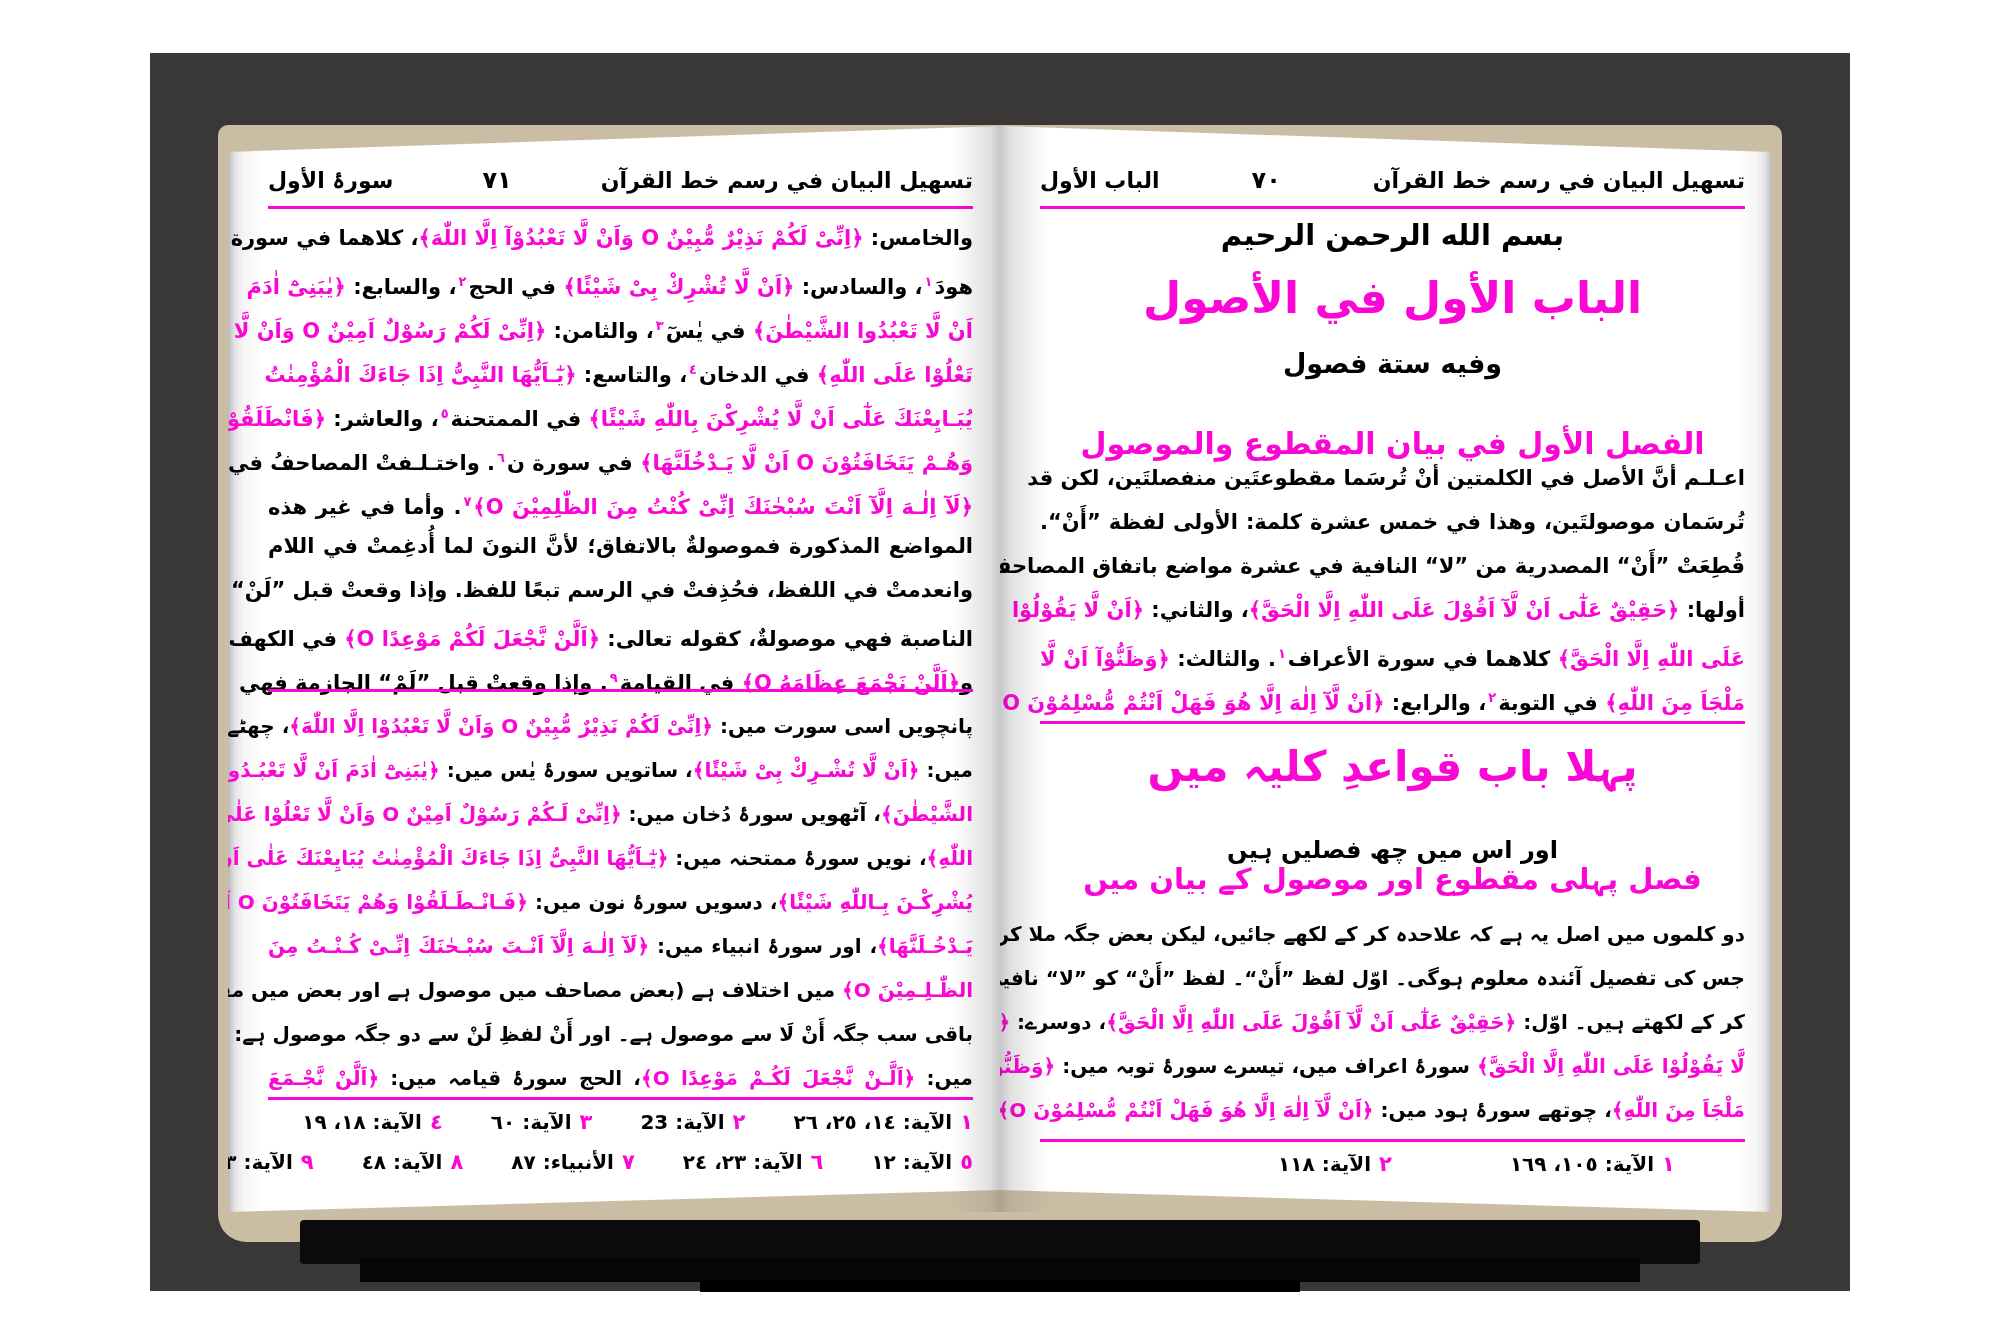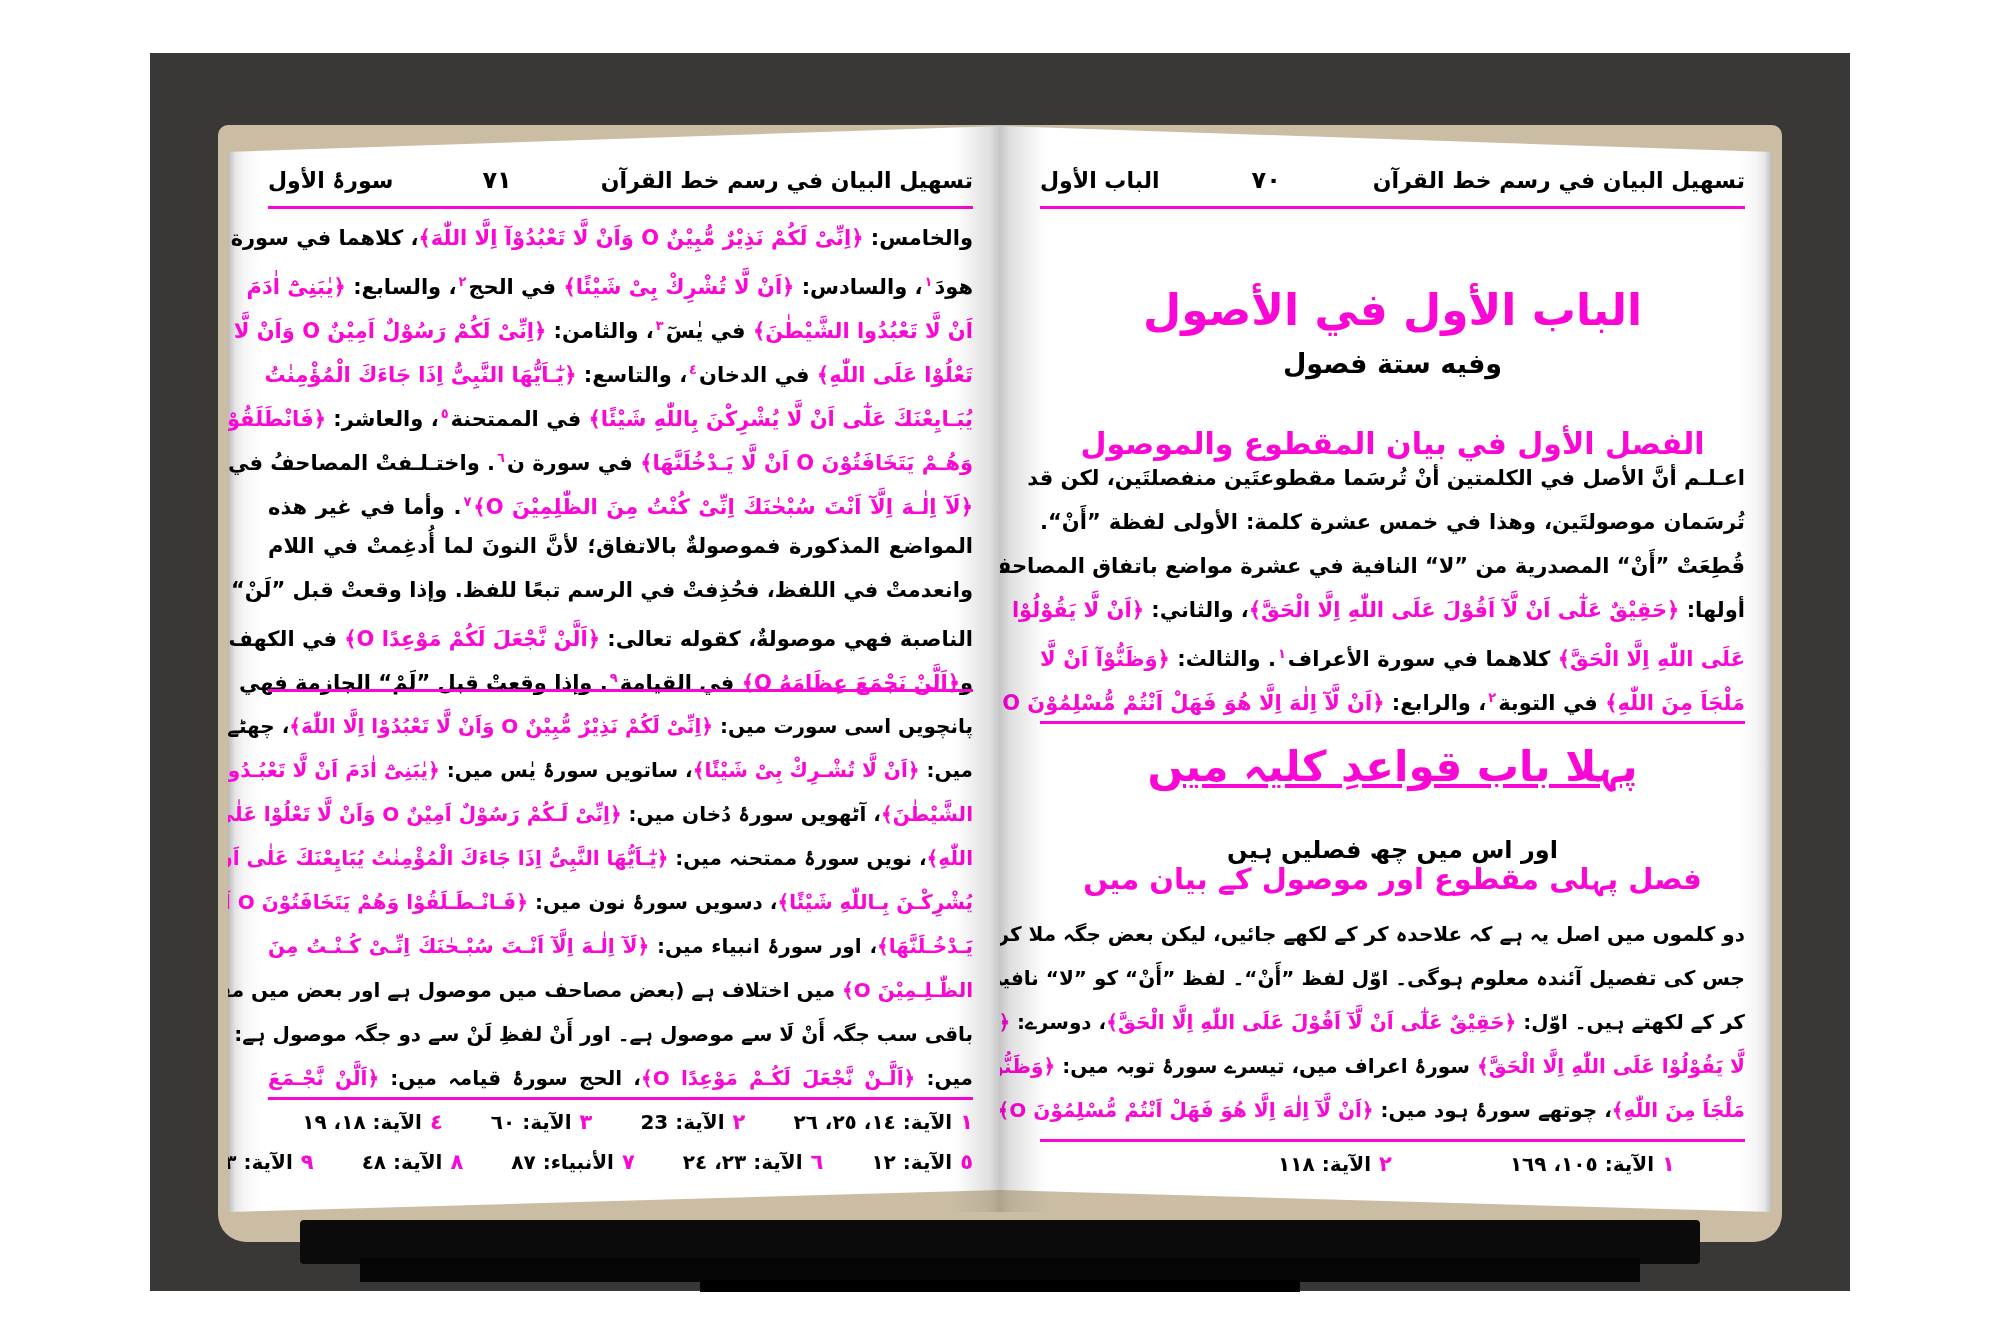--- a/index.html
+++ b/index.html
@@ -74,36 +74,37 @@
   <div class="base-3"></div>
 
   <div class="page page-right">
     <div class="page-inner">
       <div class="page-header">
         <span>تسهيل البيان في رسم خط القرآن</span>
         <span class="pnum">٧٠</span>
         <span>الباب الأول</span>
       </div>
 
-      <div class="center-line chapter-title" style="top:146px;margin-top:12px;">الباب الأول في الأصول</div>
+      <div class="center-line basmala" style="top:92px;">بسم الله الرحمن الرحيم</div>
+      <div class="center-line chapter-title" style="top:146px;">الباب الأول في الأصول</div>
       <div class="center-line chapter-sub" style="top:222px;">وفيه ستة فصول</div>
       <div class="center-line section-heading" style="top:300px;">الفصل الأول في بيان المقطوع والموصول</div>
 
       <div class="tblock" style="top:330px;">
           <div class="tline"><span class="seg-n">اعـلـم أنَّ الأصل في الكلمتين أنْ تُرسَما مقطوعتَين منفصلتَين، لكن قد</span></div>
           <div class="tline"><span class="seg-n">تُرسَمان موصولتَين، وهذا في خمس عشرة كلمة: الأولى لفظة ”أَنْ“.</span></div>
           <div class="tline"><span class="seg-n">قُطِعَتْ ”أَنْ“ المصدرية من ”لا“ النافية في عشرة مواضع باتفاق المصاحف.</span></div>
           <div class="tline"><span class="seg-n">أولها: </span><span class="seg-q">﴿حَقِيْقٌ عَلٰٓى اَنْ لَّآ اَقُوْلَ عَلَى اللّٰهِ اِلَّا الْحَقَّ﴾</span><span class="seg-n">، والثاني: </span><span class="seg-q">﴿اَنْ لَّا يَقُوْلُوْا</span></div>
           <div class="tline"><span class="seg-q">عَلَى اللّٰهِ اِلَّا الْحَقَّ﴾</span><span class="seg-n"> كلاهما في سورة الأعراف</span><span class="seg-f">١</span><span class="seg-n">. والثالث: </span><span class="seg-q">﴿وَظَنُّوْآ اَنْ لَّا</span></div>
           <div class="tline"><span class="seg-q">مَلْجَاَ مِنَ اللّٰهِ﴾</span><span class="seg-n"> في التوبة</span><span class="seg-f">٢</span><span class="seg-n">، والرابع: </span><span class="seg-q">﴿اَنْ لَّآ اِلٰهَ اِلَّا هُوَ فَهَلْ اَنْتُمْ مُّسْلِمُوْنَ O﴾،</span></div>
         </div>
 
       <div class="divider" style="top:595px;"></div>
 
-      <div class="center-line urdu-heading" style="top:616px;text-decoration:underline;">پہلا باب قواعدِ کلیہ میں</div>
+      <div class="center-line urdu-heading" style="top:616px;">پہلا باب قواعدِ کلیہ میں</div>
       <div class="center-line urdu-sub1" style="top:694px;">اور اس میں چھ فصلیں ہیں</div>
       <div class="center-line urdu-sub2" style="top:736px;">فصل پہلی مقطوع اور موصول کے بیان میں</div>
 
       <div class="tblock urdu" style="top:786px;">
           <div class="tline"><span class="seg-n">دو کلموں میں اصل یہ ہے کہ علاحدہ کر کے لکھے جائیں، لیکن بعض جگہ ملا کر بھی لکھتے ہیں</span></div>
           <div class="tline"><span class="seg-n">جس کی تفصیل آئندہ معلوم ہوگی۔ اوّل لفظ ”أَنْ“۔ لفظ ”أَنْ“ کو ”لا“ نافیہ سے دس جگہ علاحدہ</span></div>
           <div class="tline"><span class="seg-n">کر کے لکھتے ہیں۔ اوّل: </span><span class="seg-q">﴿حَقِيْقٌ عَلٰٓى اَنْ لَّآ اَقُوْلَ عَلَى اللّٰهِ اِلَّا الْحَقَّ﴾</span><span class="seg-n">، دوسرے: </span><span class="seg-q">﴿اَنْ</span></div>
           <div class="tline"><span class="seg-q">لَّا يَقُوْلُوْا عَلَى اللّٰهِ اِلَّا الْحَقَّ﴾</span><span class="seg-n"> سورۂ اعراف میں، تیسرے سورۂ توبہ میں: </span><span class="seg-q">﴿وَظَنُّوْآ اَنْ لَّا</span></div>
           <div class="tline"><span class="seg-q">مَلْجَاَ مِنَ اللّٰهِ﴾</span><span class="seg-n">، چوتھے سورۂ ہود میں: </span><span class="seg-q">﴿اَنْ لَّآ اِلٰهَ اِلَّا هُوَ فَهَلْ اَنْتُمْ مُّسْلِمُوْنَ O﴾،</span></div>
         </div>

